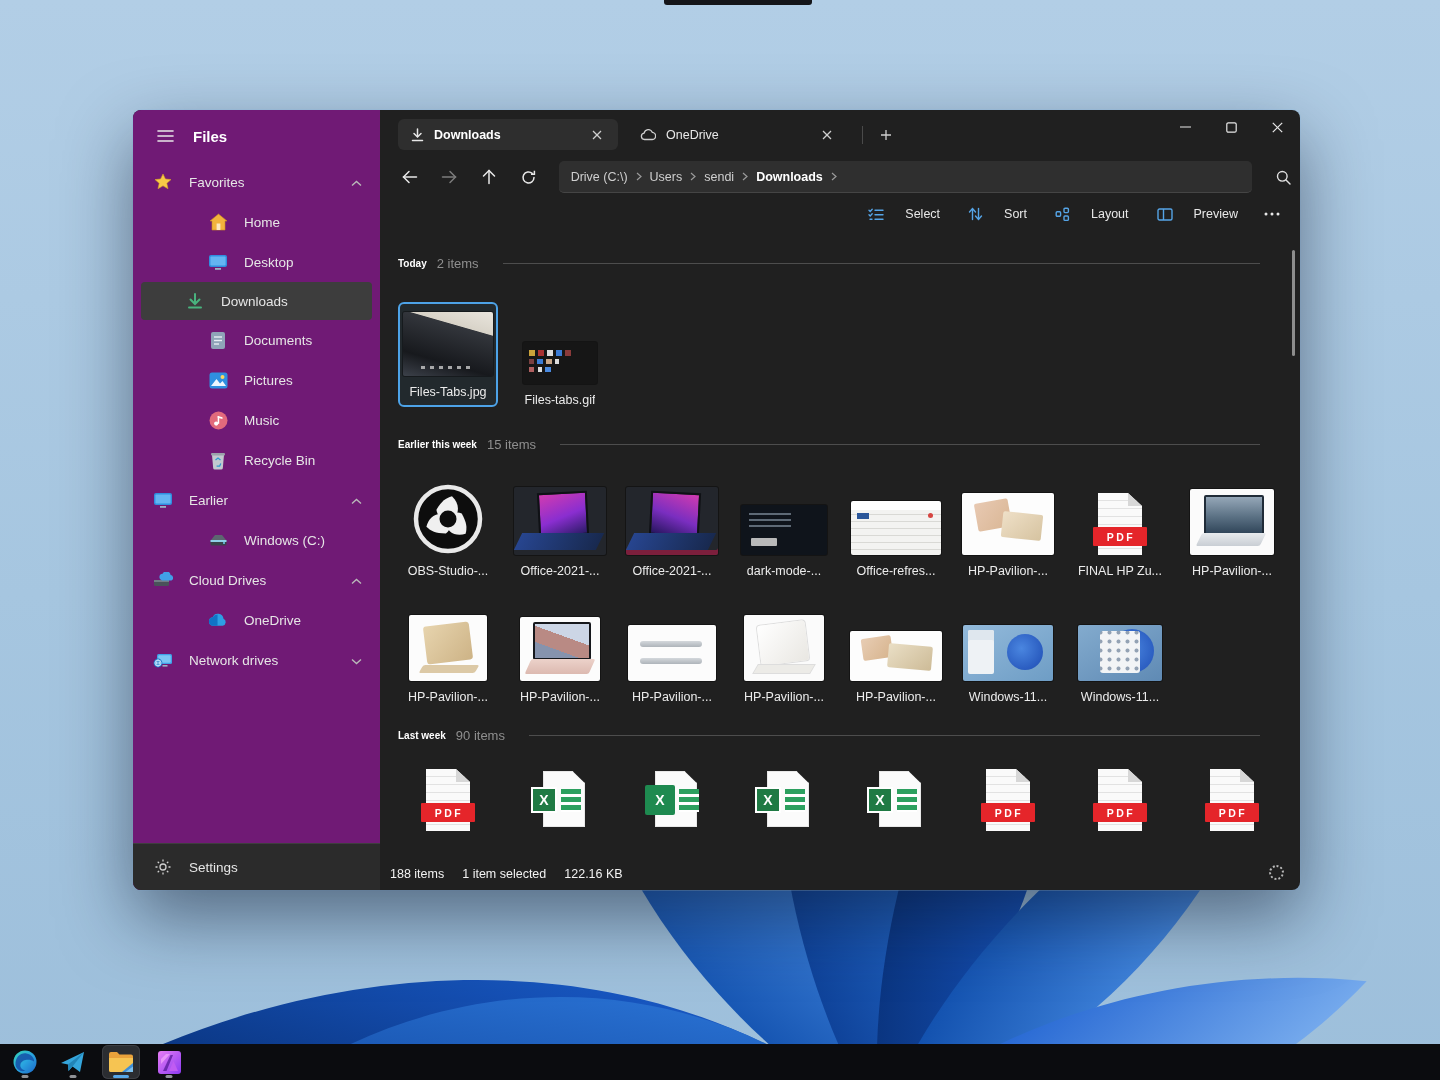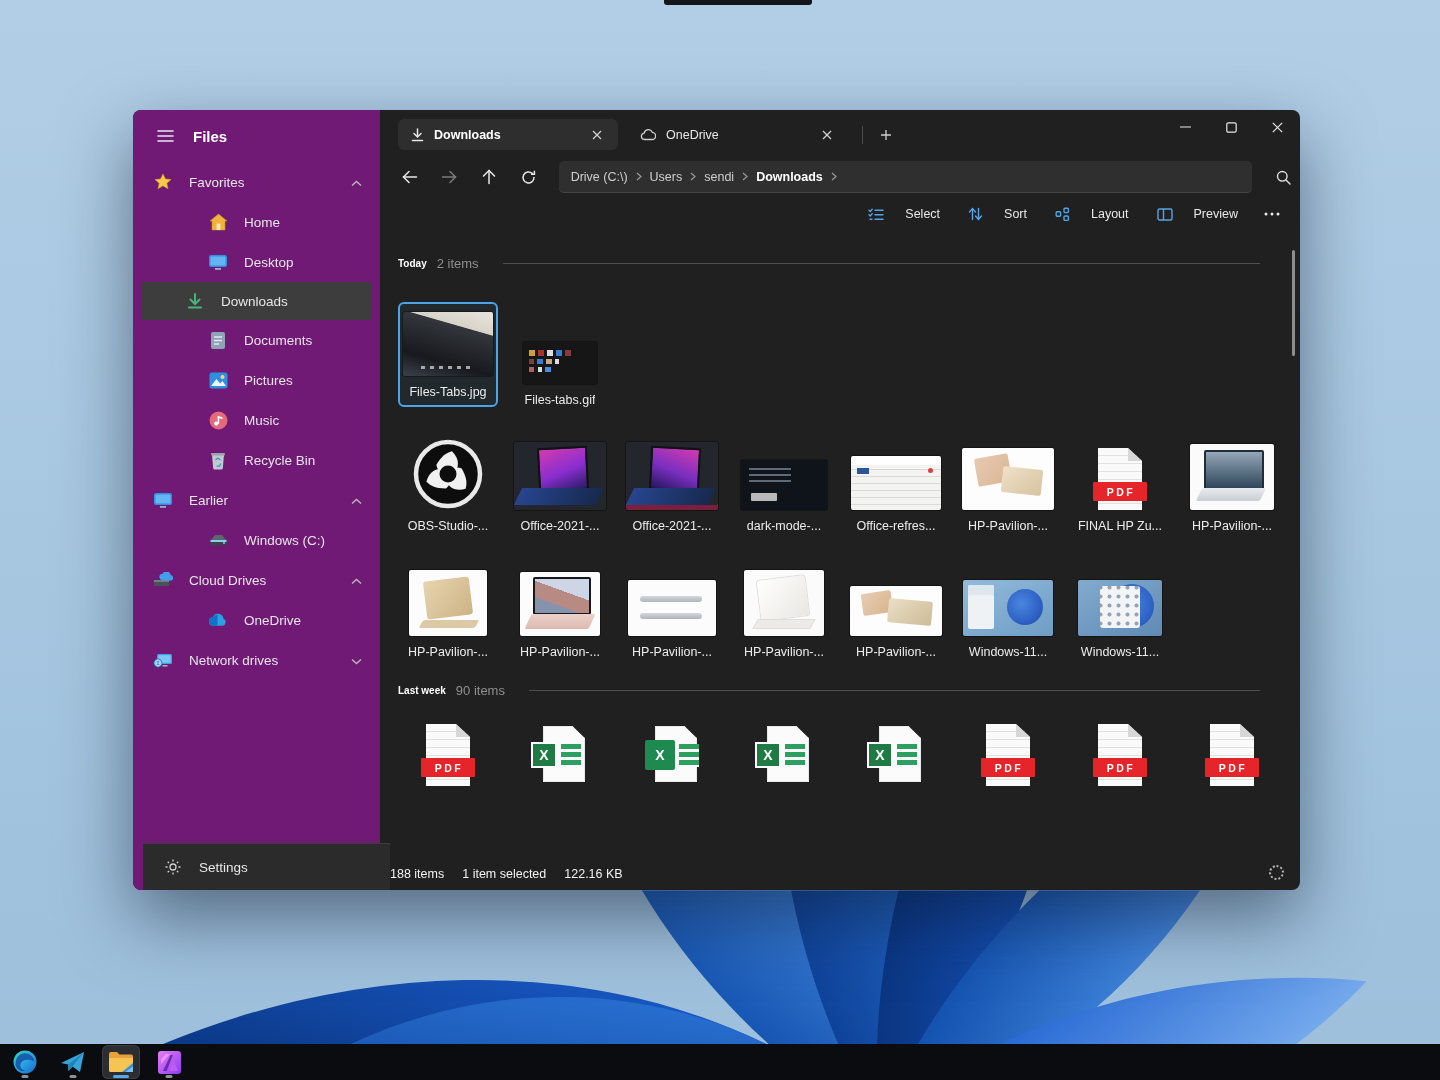--- a/index.html
+++ b/index.html
@@ -25,21 +25,21 @@
   
   .sidebar { position:absolute; left:0; top:0; width:247px; height:100%; background:#701a75; }
   .sb-title { display:flex; align-items:center; gap:18px; padding:16px 0 10px 22px; }
   .sb-title .app-name { color:#fff; font-weight:bold; font-size:15px; }
   .sb-list { margin-top:6px; }
   .sb-row { position:relative; display:flex; align-items:center; height:40px; padding-left:20px; gap:16px; color:#e6e6e6; font-size:13.5px; }
   .sb-row .chev { position:absolute; right:18px; }
   .sb-child { padding-left:75px; }
   .sb-sel { background:#3d3d3d; border-radius:4px; margin:0 8px; padding-left:44px; height:38px; }
   .sb-sel .ico { margin-left:0; }
-  .sb-settings-wrap { position:absolute; left:10px; bottom:0; width:100%; border-top:1px solid #3e3e3e; background:#2b2b2b; }
+  .sb-settings-wrap { position:absolute; left:0; bottom:0; width:100%; border-top:1px solid #3e3e3e; background:#2b2b2b; }
   .ico { width:20px; height:20px; flex:0 0 20px; display:inline-flex; align-items:center; justify-content:center; }
 
   
   .titlebar { position:absolute; left:247px; top:0; width:920px; height:48px; }
   .tabs { position:absolute; left:18px; top:9px; display:flex; align-items:center; }
   .tab { display:flex; align-items:center; height:31px; width:220px; padding:0 10px 0 12px; border-radius:6px; color:#e8e8e8; font-size:12.5px; gap:10px; }
   .tab.active { background:#2e2e2e; font-weight:bold; color:#fff; }
   .tab .tab-label { flex:1; white-space:nowrap; overflow:hidden; }
   .tab-close { width:22px; height:22px; display:flex; align-items:center; justify-content:center; border-radius:4px; }
   .tab-sep { width:1px; height:18px; background:#4a4a4a; margin:0 8px 0 14px; }
@@ -655,20 +655,25 @@
         <div class="cell selected">
           <div class="th th-jpg"></div>
           <div class="fname">Files-Tabs.jpg</div>
         </div>
         <div class="cell">
           <div class="th th-gif"></div>
           <div class="fname">Files-tabs.gif</div>
         </div>
       </div>
 
+      <div class="sec-head m-earlier-head">
+        <span class="sec-title">Earlier this week</span>
+        <span class="sec-count">15 items</span>
+        <span class="sec-line"></span>
+      </div>
 
       <div class="grid m-earlier-grid1">
         <div class="cell">
           <div class="th th-obs">
             <svg width="72" height="72" viewBox="0 0 72 72">
                 <circle cx="36" cy="36" r="32" fill="#0d0d0d" stroke="#e9e9e9" stroke-width="4.5"></circle>
                 <g fill="#f0f0f0">
                   <path d="M0,-23 C9,-17 11,-7 4,-1 C-3,3 -11,0 -13,-7 C-9,-17 -6,-20 0,-23 Z" transform="translate(36 36) rotate(10)"></path>
                   <path d="M0,-23 C9,-17 11,-7 4,-1 C-3,3 -11,0 -13,-7 C-9,-17 -6,-20 0,-23 Z" transform="translate(36 36) rotate(130)"></path>
                   <path d="M0,-23 C9,-17 11,-7 4,-1 C-3,3 -11,0 -13,-7 C-9,-17 -6,-20 0,-23 Z" transform="translate(36 36) rotate(250)"></path>

